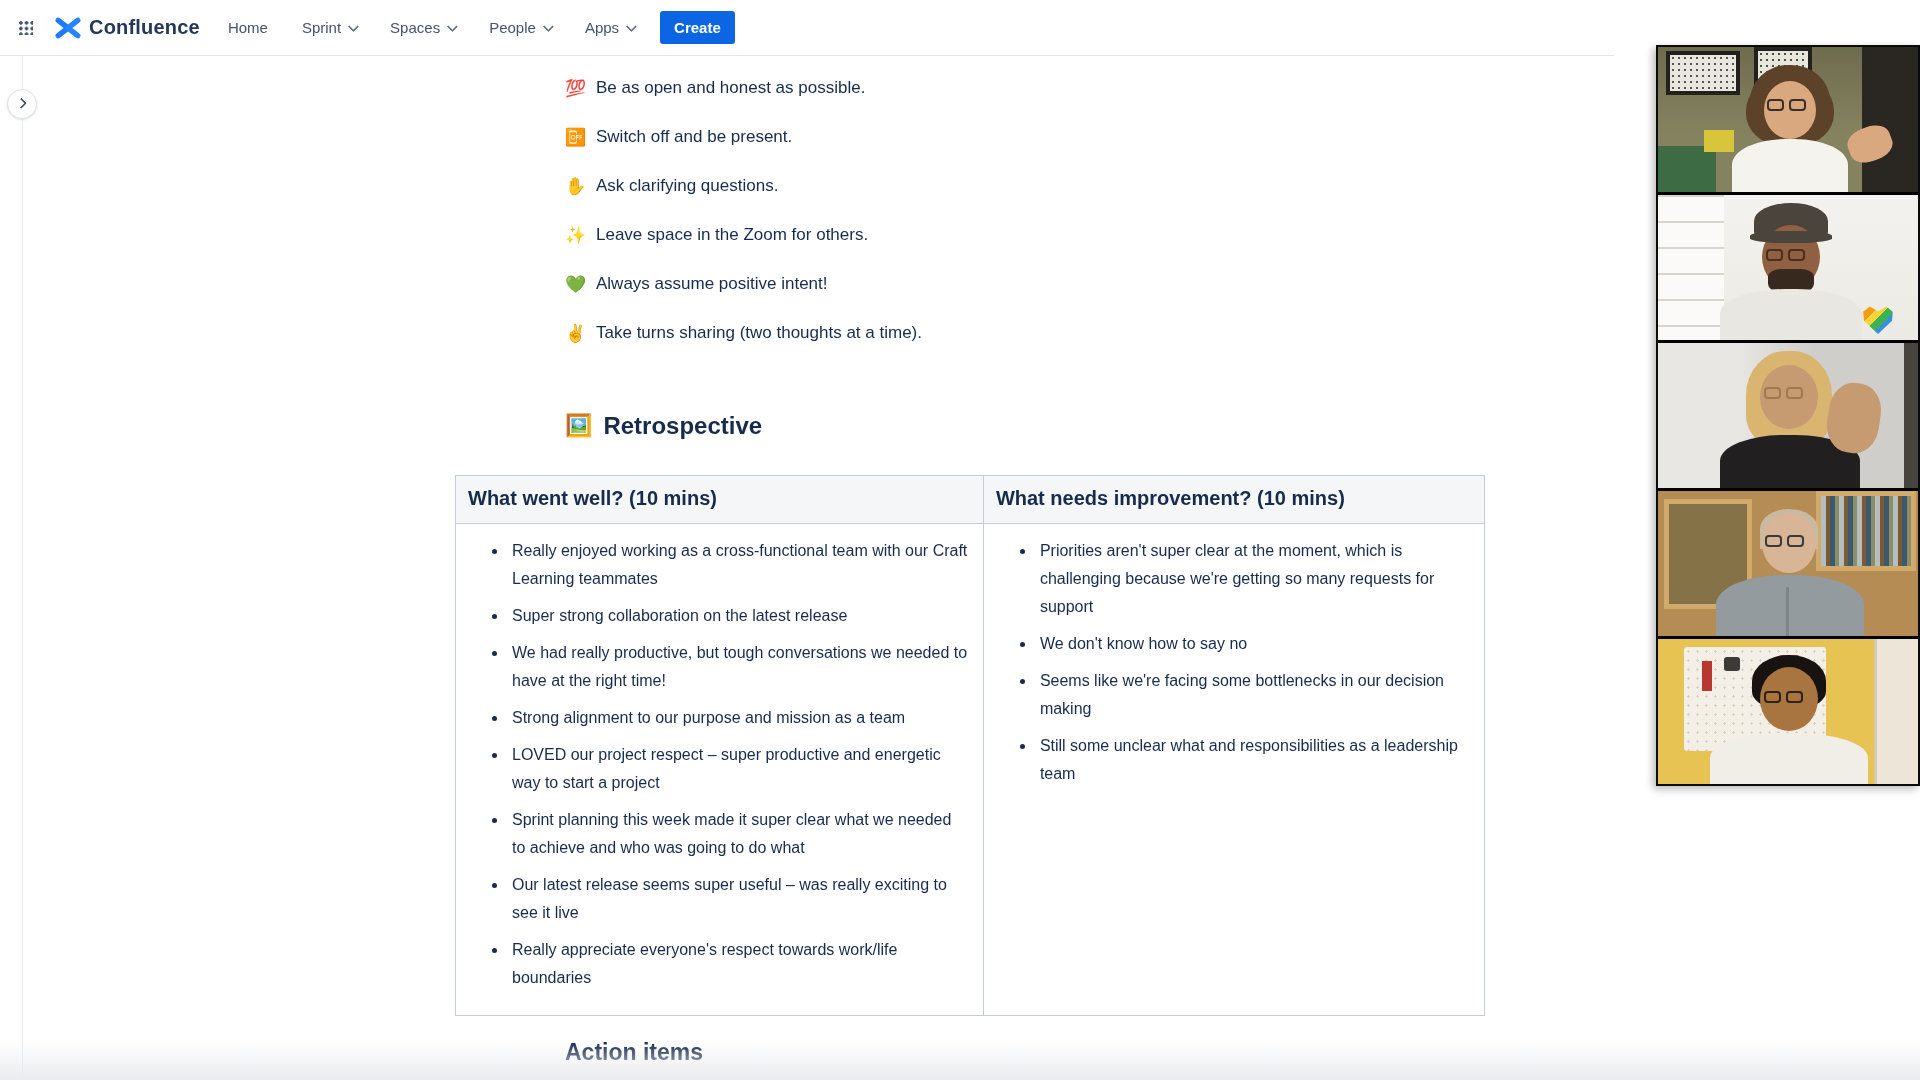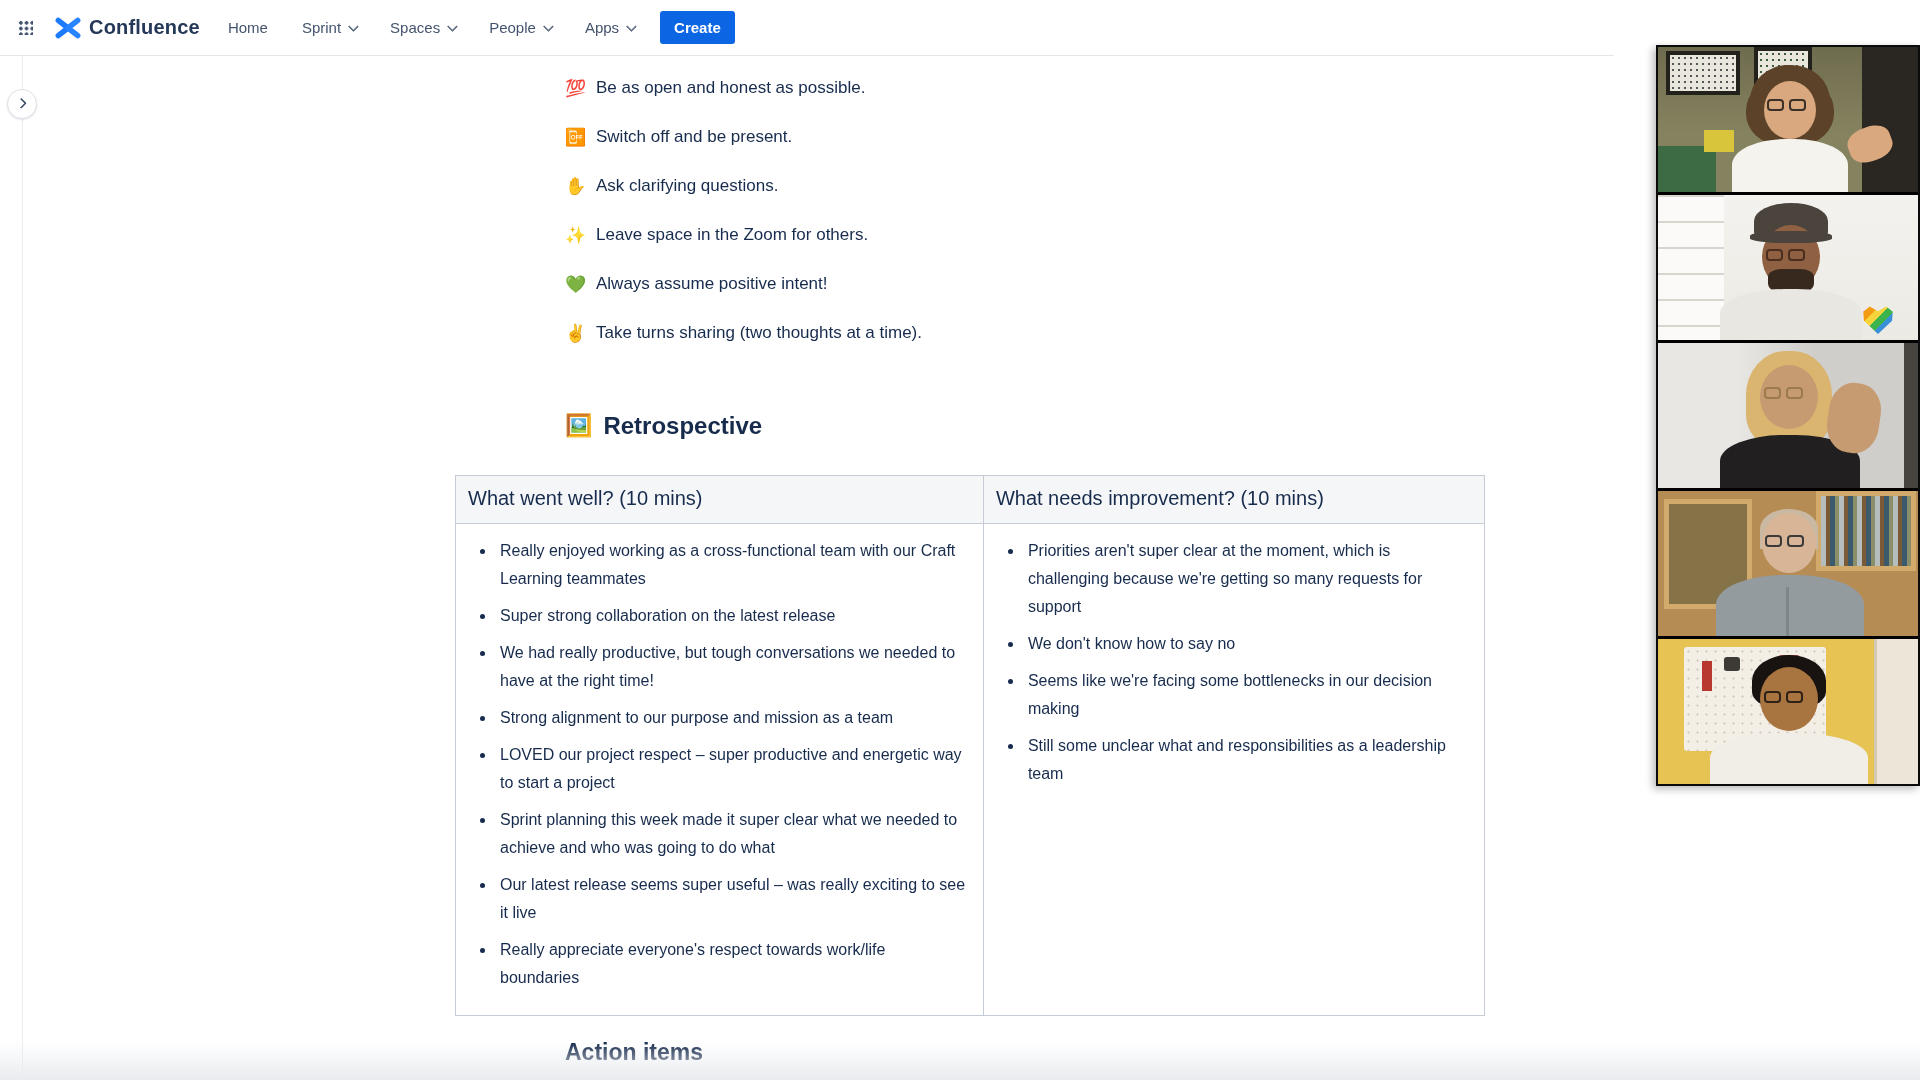--- a/index.html
+++ b/index.html
@@ -49,25 +49,25 @@
   .rules{position:absolute;left:565px;top:77px;}
   .rule{height:49px;display:flex;align-items:flex-start;font-size:17px;line-height:22px;}
   .rule .emoji{display:inline-block;width:22px;margin-right:9px;font-size:17px;
     font-family:"DejaVu Sans",sans-serif;}
   .retro-heading{position:absolute;left:565px;top:392px;font-size:24px;font-weight:700;
     display:flex;align-items:center;gap:11px;}
   .retro-heading .emoji{font-size:22px;font-family:"DejaVu Sans",sans-serif;}
 
   .retro-table{position:absolute;left:455px;top:475px;width:1030px;border-collapse:collapse;}
   .retro-table th,.retro-table td{border:1px solid #C6CCD6;vertical-align:top;text-align:left;}
-  .retro-table th{background:#F5F6F8;font-size:20px;font-weight:400;color:#172B4D;
+  .retro-table th{background:#F5F6F8;font-size:20px;font-weight:700;color:#172B4D;
     padding:11px 12px;height:48px;}
   .retro-table td{padding:8px 14px 14px 10px;font-size:16px;line-height:28px;}
   .retro-table td ul{margin:0;padding-left:26px;}
-  .retro-table td li{margin:5px 0 9px 4px;padding-left:4px;}
+  .retro-table td li{margin:5px 0 9px 16px;padding-left:4px;}
   .col-left{width:51.3%;}
   .col-right{width:48.7%;}
 
   .action-heading{position:absolute;left:565px;top:1020px;font-size:23px;font-weight:700;}
   .bottom-fade{position:absolute;left:0;right:0;bottom:0;height:38px;
     background:linear-gradient(rgba(235,236,240,0),#E9EBEF);}
 
   
   .video-strip{position:absolute;left:1656px;top:45px;width:264px;height:741px;background:#000;
     border:2px solid #0b0b0b;box-shadow:-3px 3px 8px rgba(0,0,0,.28);

